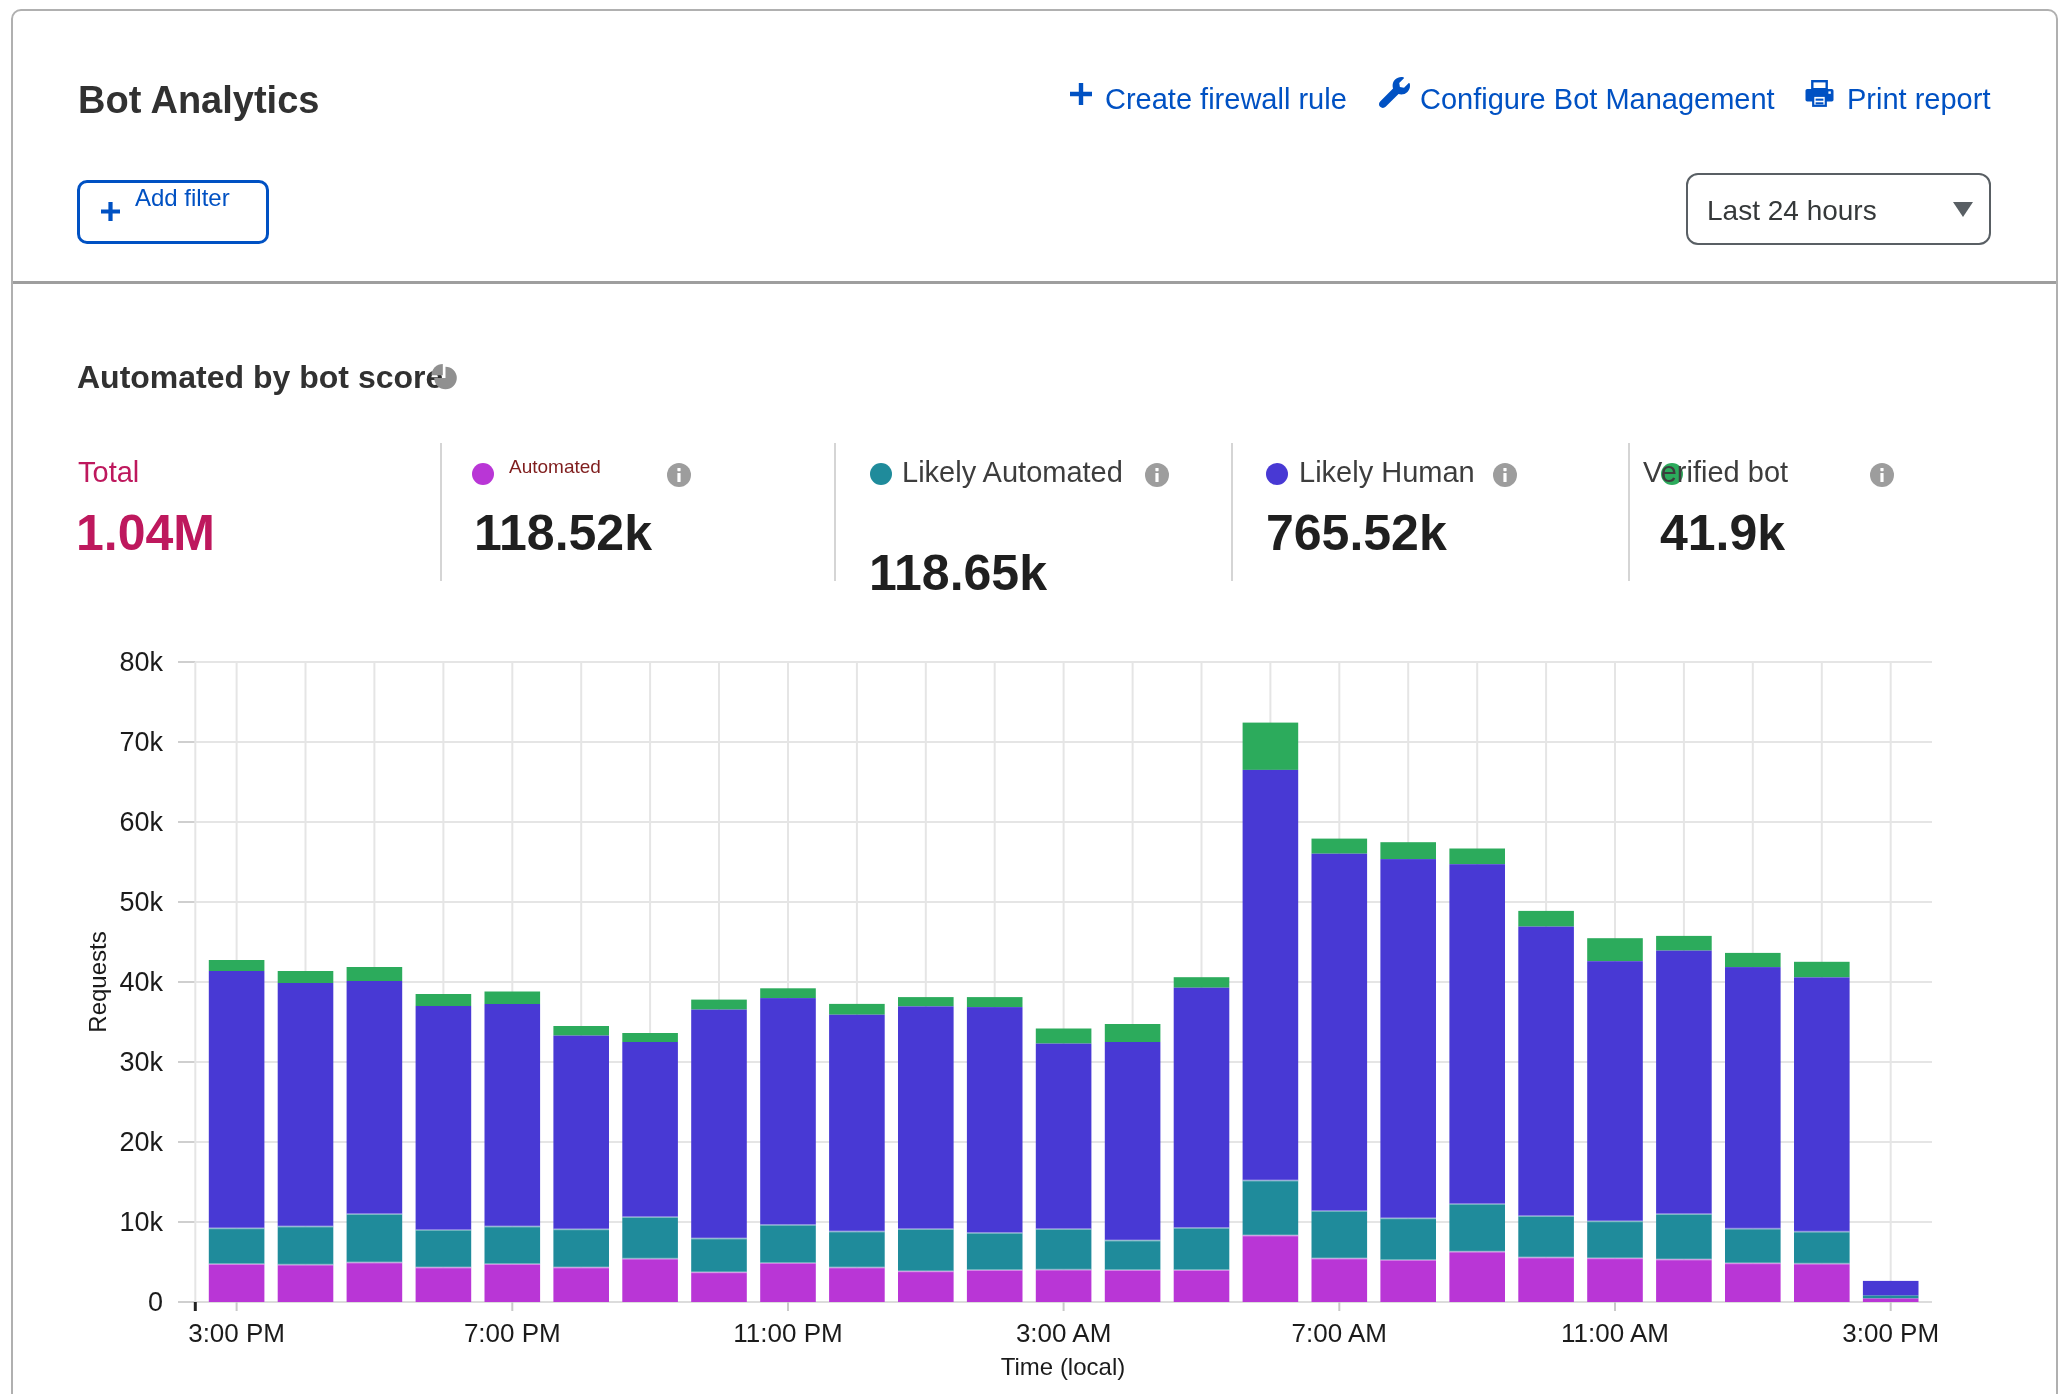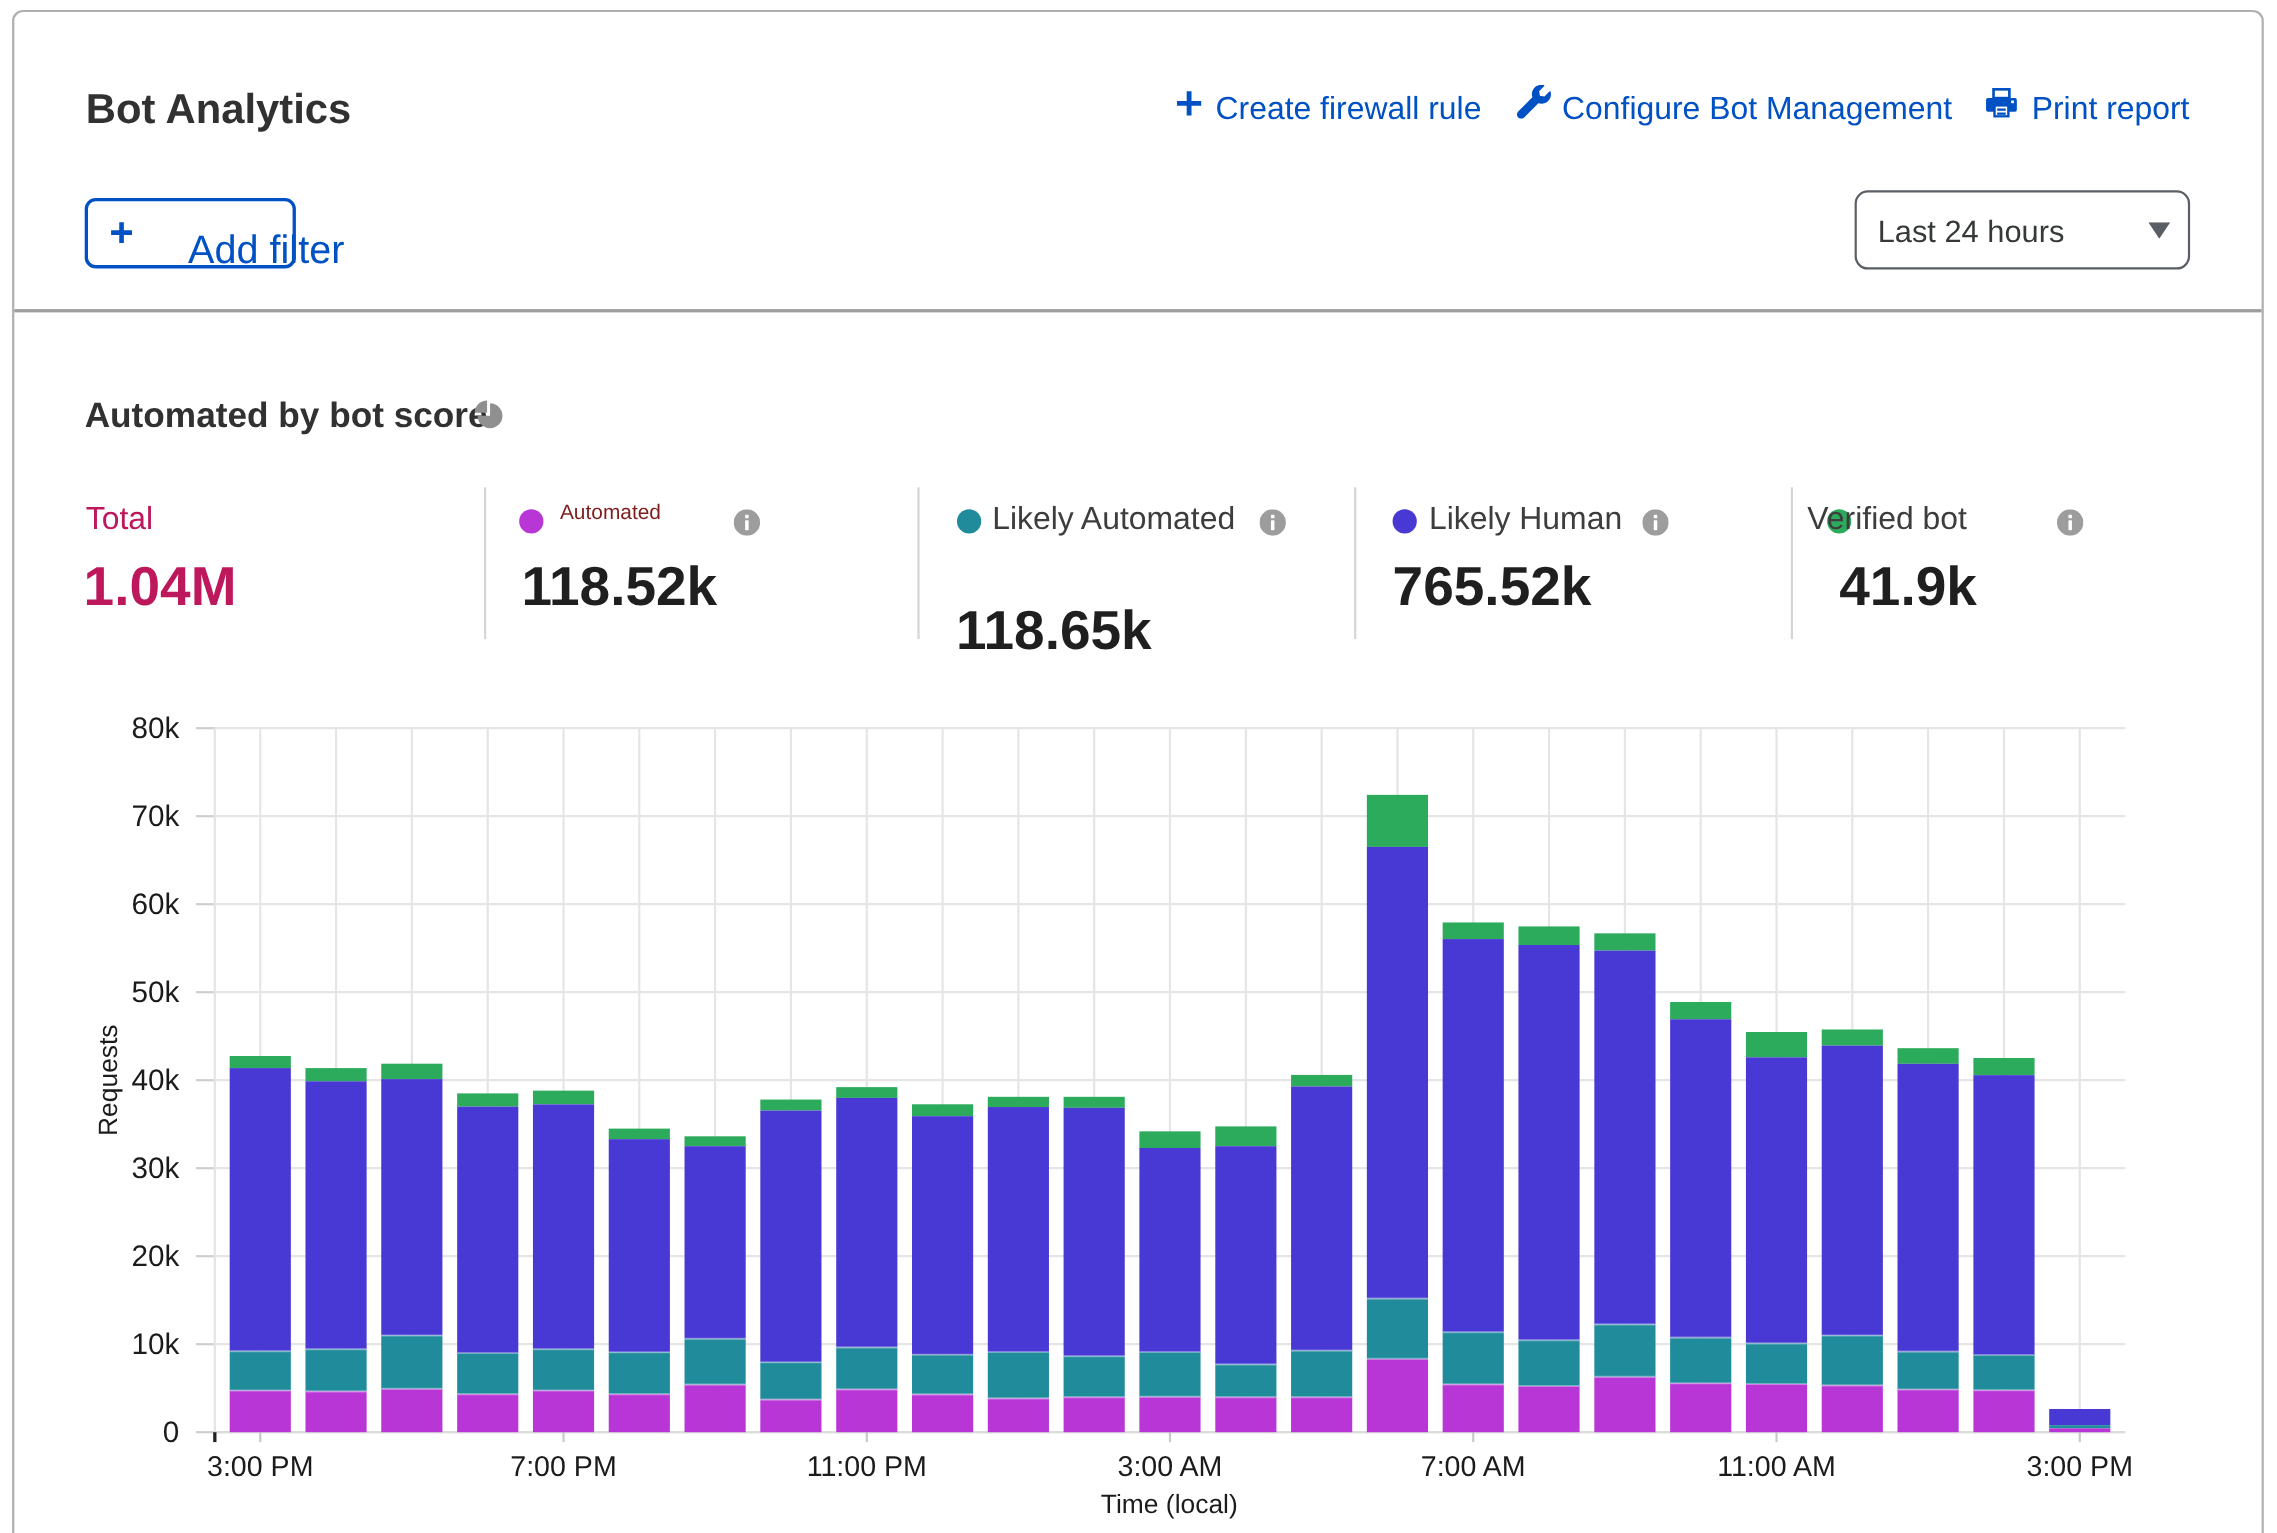--- a/index.html
+++ b/index.html
@@ -25,21 +25,21 @@
   <rect x="8.2" y="15.8" width="12.6" height="10" fill="#fff" stroke="#0051c3" stroke-width="2.2"></rect>
   <rect x="10.6" y="18.6" width="7.8" height="2.1" fill="#0051c3"></rect>
   <rect x="10.6" y="22.3" width="7.8" height="2.1" fill="#0051c3"></rect>
 </svg>
 <div class="abs" style="left:1847px;top:83px;font-size:29px;color:#0051c3;">Print report</div>
 
 <div class="abs" style="left:77px;top:180px;width:192px;height:64px;border:3px solid #0051c3;border-radius:10px;"></div>
 <svg class="abs" style="left:100px;top:201px" width="21" height="21" viewBox="0 0 21 21">
   <path d="M10.5 1 V20 M1 10.5 H20" stroke="#0051c3" stroke-width="4.2"></path>
 </svg>
-<div class="abs" style="left:135px;top:206px;font-size:36px;color:#0051c3;margin-left:36px;">Add filter</div>
+<div class="abs" style="left:135px;top:184px;font-size:24px;color:#0051c3;">Add filter</div>
 
 <div class="abs" style="left:1686px;top:173px;width:305px;height:72px;border:2.5px solid #595f64;border-radius:12px;"></div>
 <div class="abs" style="left:1707px;top:195px;font-size:28px;color:#36393a;">Last 24 hours</div>
 <svg class="abs" style="left:1953px;top:202px" width="20" height="15" viewBox="0 0 20 15">
     <polygon points="0,0 20,0 10,15" fill="#595f64"></polygon>
   </svg>
 
 <div class="abs" style="left:77px;top:359px;font-size:32px;font-weight:bold;color:#313131;">Automated by bot score</div>
 <svg class="abs" style="left:431px;top:363px" width="29" height="29" viewBox="0 0 29 29">
   <path fill="#909090" d="M14.5 15 L14.5 3.7 A11.3 11.3 0 1 1 3.2 15 Z"></path>
@@ -77,21 +77,21 @@
   </svg>
 <div class="abs" style="left:1266px;top:504px;font-size:50px;font-weight:bold;color:#1f1f1f;">765.52k</div>
 <div class="abs" style="left:1628px;top:443px;width:2px;height:138px;background:#d5d5d5;"></div>
 <div class="abs" style="left:1661px;top:463px;width:22px;height:22px;border-radius:50%;background:#2cab5c;"></div>
 <div class="abs" style="left:1643px;top:456px;font-size:29px;color:#3d3d3d;">Verified bot</div>
 <svg class="abs" style="left:1870px;top:463px" width="24" height="24" viewBox="0 0 24 24">
 <circle cx="12" cy="12" r="12" fill="#9d9d9d"></circle>
 <rect x="10.4" y="5" width="3.2" height="3.2" rx="0.6" fill="#fff"></rect>
 <rect x="10.4" y="10" width="3.2" height="9" rx="0.6" fill="#fff"></rect>
   </svg>
-<div class="abs" style="left:1660px;top:504px;font-size:50px;font-weight:bold;color:#1f1f1f;margin-left:12px;">41.9k</div>
+<div class="abs" style="left:1660px;top:504px;font-size:50px;font-weight:bold;color:#1f1f1f;">41.9k</div>
 <svg width="2070" height="1394" viewBox="0 0 2070 1394" xmlns="http://www.w3.org/2000/svg" style="position:absolute;left:0;top:0">
 <line x1="195.3" y1="662.0" x2="1932.0" y2="662.0" stroke="#e5e5e5" stroke-width="2"></line>
 <line x1="178" y1="662.0" x2="195.3" y2="662.0" stroke="#cfcfcf" stroke-width="2"></line>
 <line x1="195.3" y1="742.0" x2="1932.0" y2="742.0" stroke="#e5e5e5" stroke-width="2"></line>
 <line x1="178" y1="742.0" x2="195.3" y2="742.0" stroke="#cfcfcf" stroke-width="2"></line>
 <line x1="195.3" y1="822.0" x2="1932.0" y2="822.0" stroke="#e5e5e5" stroke-width="2"></line>
 <line x1="178" y1="822.0" x2="195.3" y2="822.0" stroke="#cfcfcf" stroke-width="2"></line>
 <line x1="195.3" y1="902.0" x2="1932.0" y2="902.0" stroke="#e5e5e5" stroke-width="2"></line>
 <line x1="178" y1="902.0" x2="195.3" y2="902.0" stroke="#cfcfcf" stroke-width="2"></line>
 <line x1="195.3" y1="982.0" x2="1932.0" y2="982.0" stroke="#e5e5e5" stroke-width="2"></line>

